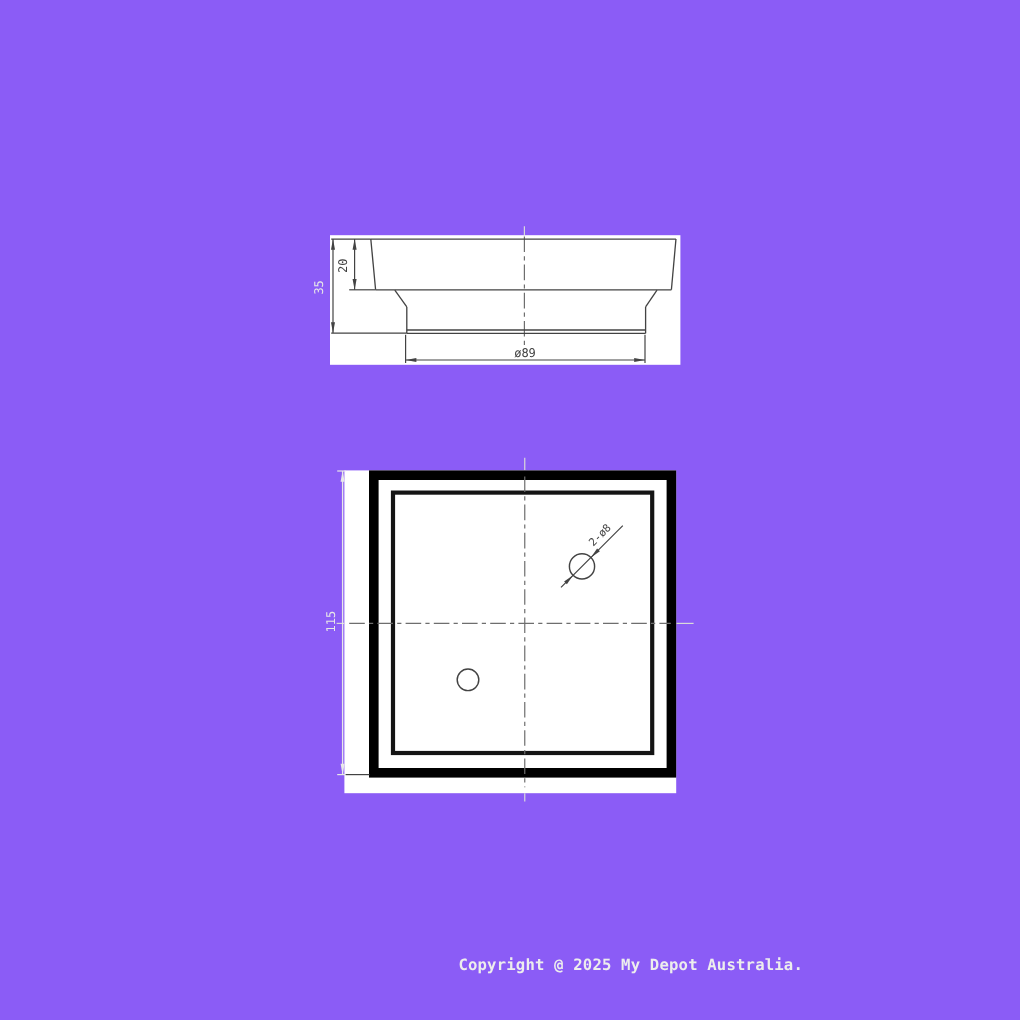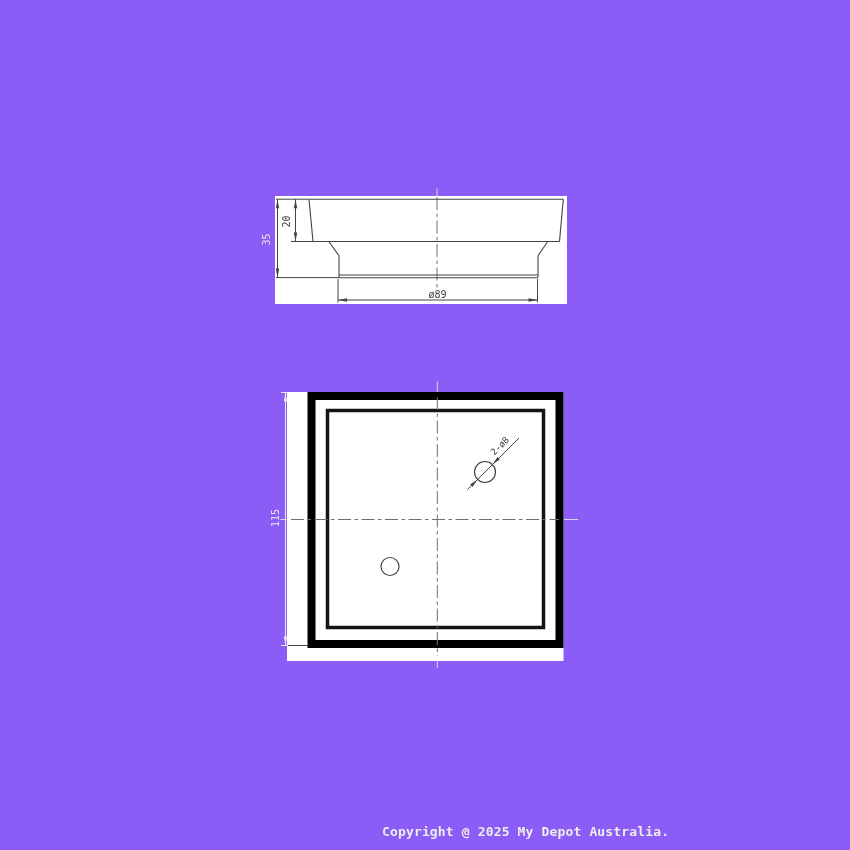--- a/index.html
+++ b/index.html
@@ -98,15 +98,15 @@
         <path d="M281,645.5 H288" stroke="#e8e8e8" stroke-width="1"></path>
         <path d="M288,645.5 H308" stroke="#434343" stroke-width="1"></path>
         <path d="M285.5,392.5 V645.5" stroke="#e8e8e8" stroke-width="1.1"></path>
         <path d="M285.5,392.5 l-1.7,9 h3.4 z" fill="#e8e8e8"></path>
         <path d="M285.5,645.5 l-1.7,-9 h3.4 z" fill="#e8e8e8"></path>
         <text class="dimtext-white" text-anchor="middle" transform="translate(279,518) rotate(-90)">115</text>
       </g>
     </g>
   </svg>
 
-  <div class="footer-line" style="top:824px;">Copyright @ 2025 My Depot Australia.</div>
+  <div class="footer-line" style="top:797px;">Copyright @ 2025 My Depot Australia.</div>
 
 </div>
 
 </body></html>

